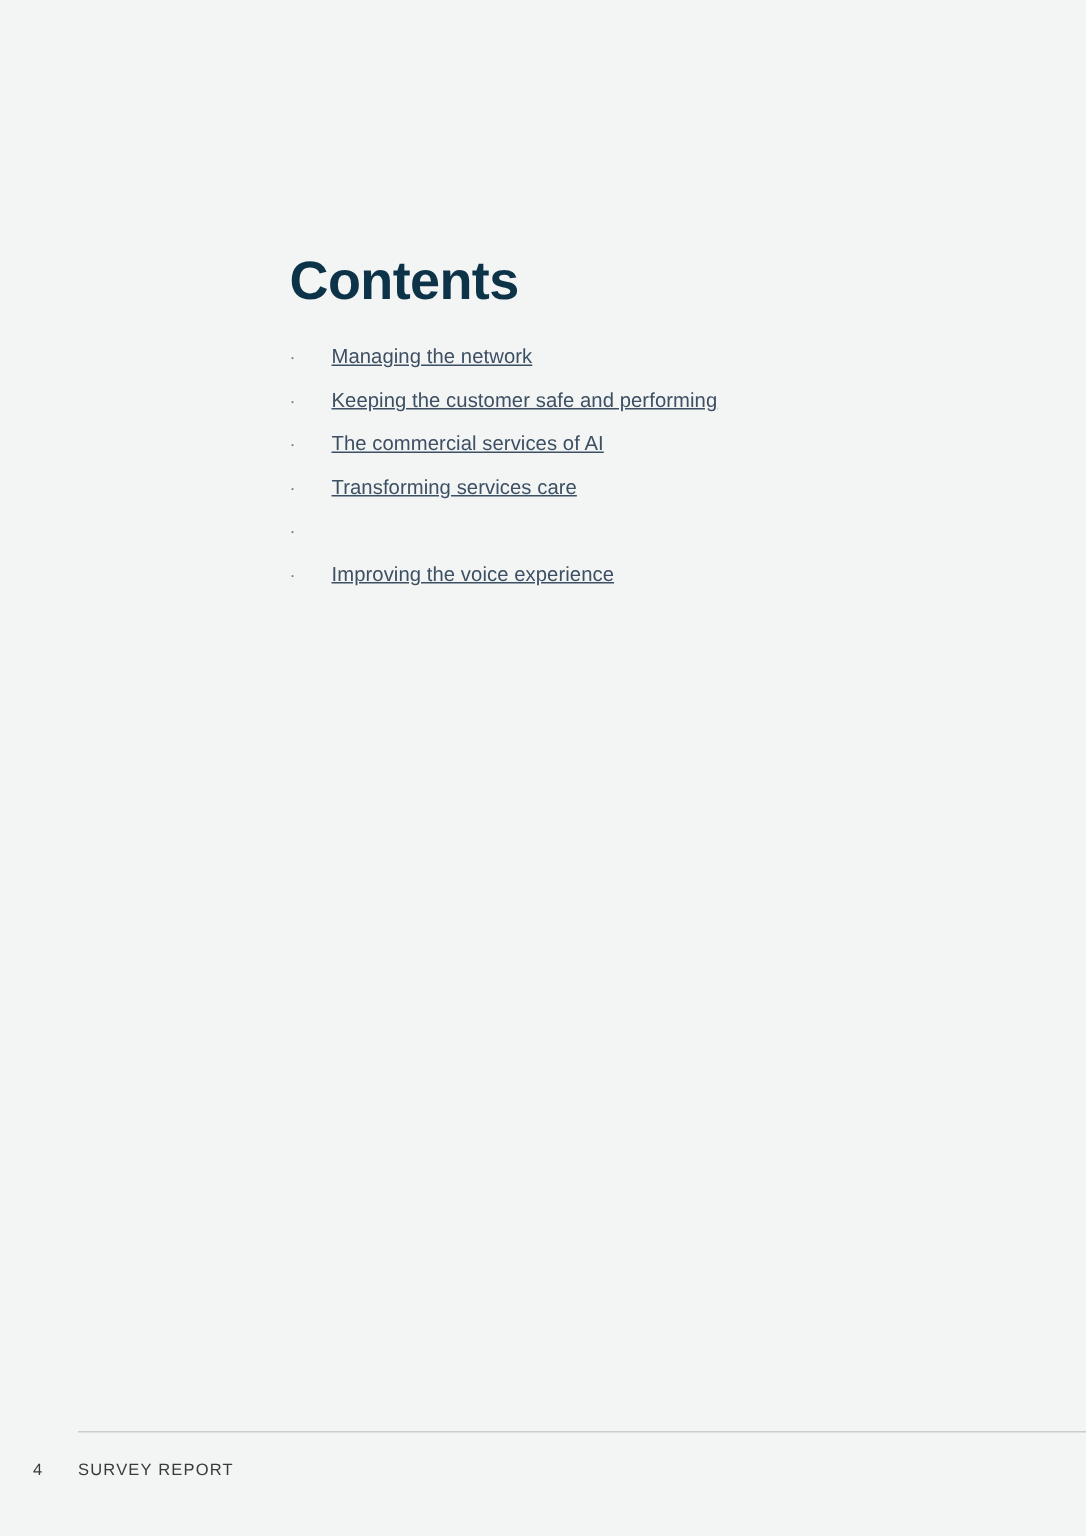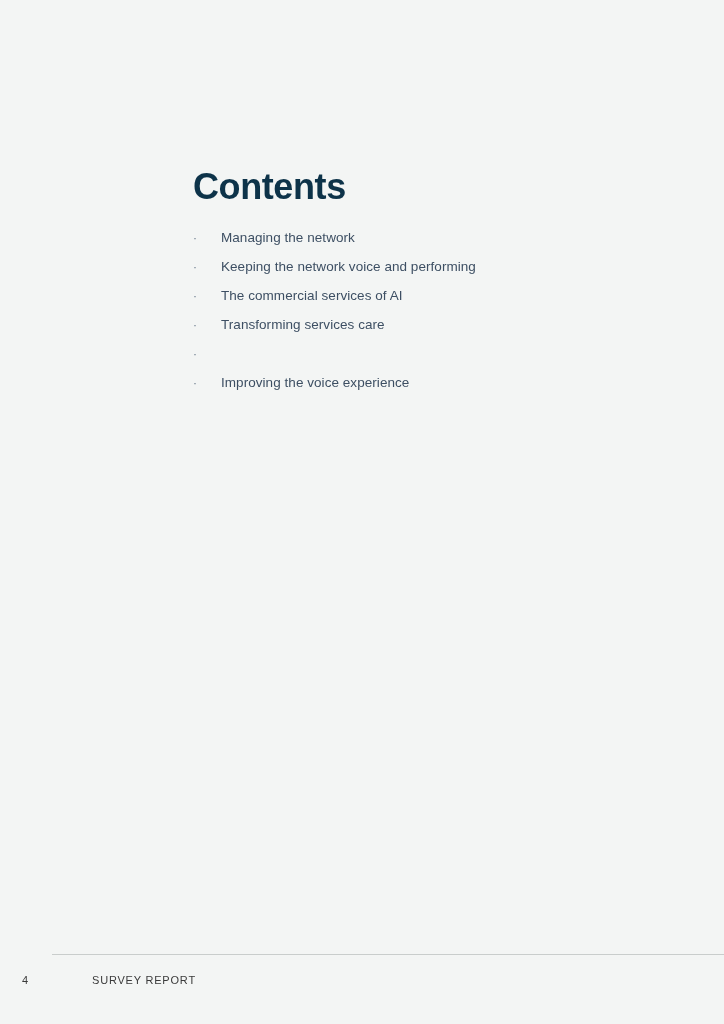--- a/index.html
+++ b/index.html
@@ -56,20 +56,21 @@
     text-align: left;
     padding-left: 0px;
     box-sizing: border-box;
   }
   .toc-label {
     color: #3d4f63;
     font-size: 13.5px;
     line-height: 18px;
     letter-spacing: 0.05px;
     white-space: nowrap;
+    text-decoration: underline;
   }
   .footer {
     position: absolute;
     left: 0;
     top: 954px;
     width: 724px;
     height: 70px;
   }
   .footer-rule {
     position: absolute;
@@ -96,39 +97,38 @@
     letter-spacing: 0.3px;
   }
   .footer-doc-label {
     position: absolute;
     left: 52px;
     top: 0;
     font-size: 11px;
     color: #3a3a3a;
     line-height: 14px;
     letter-spacing: 0.8px;
-    margin-left: 40px;
   }
 </style>
 </head>
 <body>
 
 <div class="page">
 
   <div class="content-block">
     <h1 class="page-title">Contents</h1>
 
     <ul class="toc-list">
       <li class="toc-item">
         <span class="toc-bullet">·</span>
         <span class="toc-label">Managing the network</span>
       </li>
       <li class="toc-item">
         <span class="toc-bullet">·</span>
-        <span class="toc-label">Keeping the network voice and performing</span>
+        <span class="toc-label">Keeping the customer safe and performing</span>
       </li>
       <li class="toc-item">
         <span class="toc-bullet">·</span>
         <span class="toc-label">The commercial services of AI</span>
       </li>
       <li class="toc-item">
         <span class="toc-bullet">·</span>
         <span class="toc-label">Transforming services care</span>
       </li>
       <li class="toc-item">

